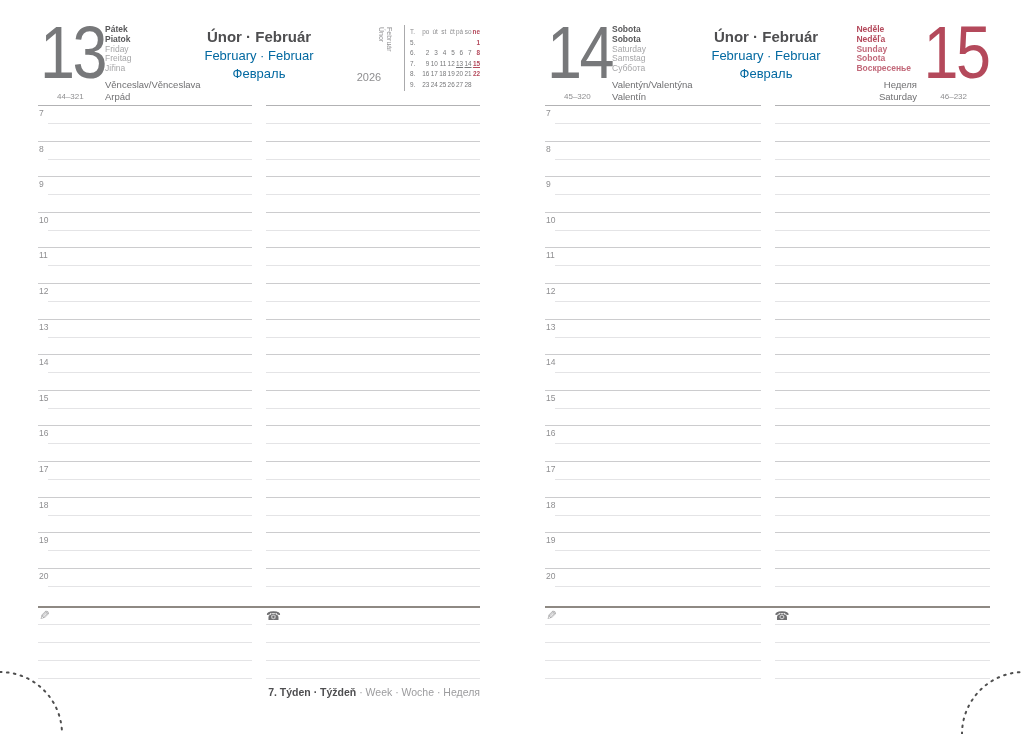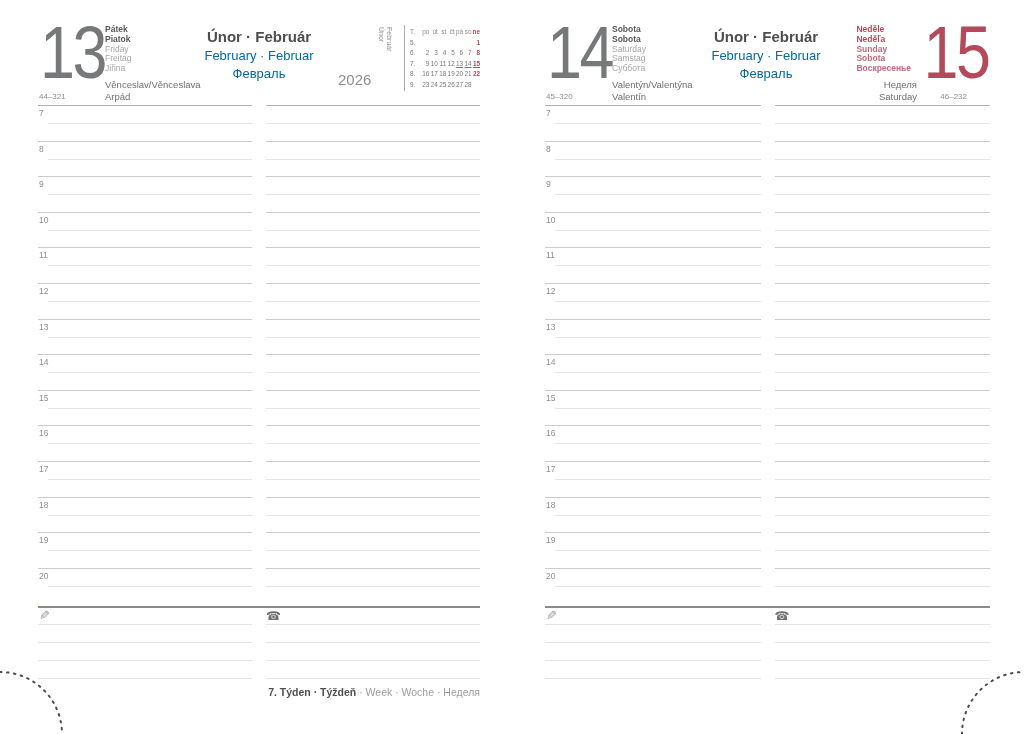--- a/index.html
+++ b/index.html
@@ -17,32 +17,32 @@
   .daynames .b{font-weight:bold;color:#58585a;}
   .daynames .l{color:#a6a6a8;}
   .daynames.red-block{left:auto;right:79px;text-align:left;}
   .daynames.red-block .b{color:#b4495b;}
   .daynames.red-block .l{color:#c2697a;font-weight:bold;}
   .monthblock{position:absolute;left:61px;width:320px;top:28px;text-align:center;}
   .m1{font-size:15px;font-weight:bold;color:#4e4e50;}
   .m2,.m3{font-size:13px;color:#0369a1;margin-top:3px;}
   .sidetab{position:absolute;left:338px;top:27px;height:46px;writing-mode:vertical-lr;
            font-size:7px;line-height:8.5px;color:#8e8e90;}
-  .year{position:absolute;left:300px;top:71px;width:62px;text-align:left;font-size:15px;color:#8e8e90;}
+  .year{position:absolute;left:300px;top:71px;width:62px;text-align:center;font-size:11px;color:#8e8e90;}
   .divider{position:absolute;left:366px;top:25px;width:1px;height:66px;background:#aaaaac;}
   .minical{position:absolute;left:372px;top:27px;width:70px;display:grid;
            grid-template-columns:11px repeat(7,1fr);font-size:6.4px;line-height:10.6px;
            color:#77787a;text-align:right;}
   .minical .hd{color:#8e8e90;}
   .minical .wk{text-align:left;}
   .minical .red{color:#b4495b;font-weight:bold;}
   .minical .ul{text-decoration:underline;}
   .nameday{position:absolute;left:67px;top:79px;font-size:9.5px;line-height:11.5px;color:#6f6f71;white-space:nowrap;}
   .nameday.rside{left:auto;right:73px;text-align:right;}
-  .dayindex{position:absolute;left:1px;top:92px;font-size:8px;color:#8e8e90;white-space:nowrap;}
+  .dayindex{position:absolute;left:19px;top:92px;font-size:8px;color:#8e8e90;white-space:nowrap;}
   .dayindex.rside{left:auto;right:23px;}
 
   
   .hour-grid{position:absolute;left:0;right:0;top:105px;}
   .hour-block{position:relative;height:35.6px;}
   .seg{position:absolute;height:1px;}
   .seg.l{left:0;width:48.5%;}
   .seg.r{left:51.6%;right:0;}
   .bound{top:0;background:#ccccce;}
   .bound.first{background:#b2b2b4;}

